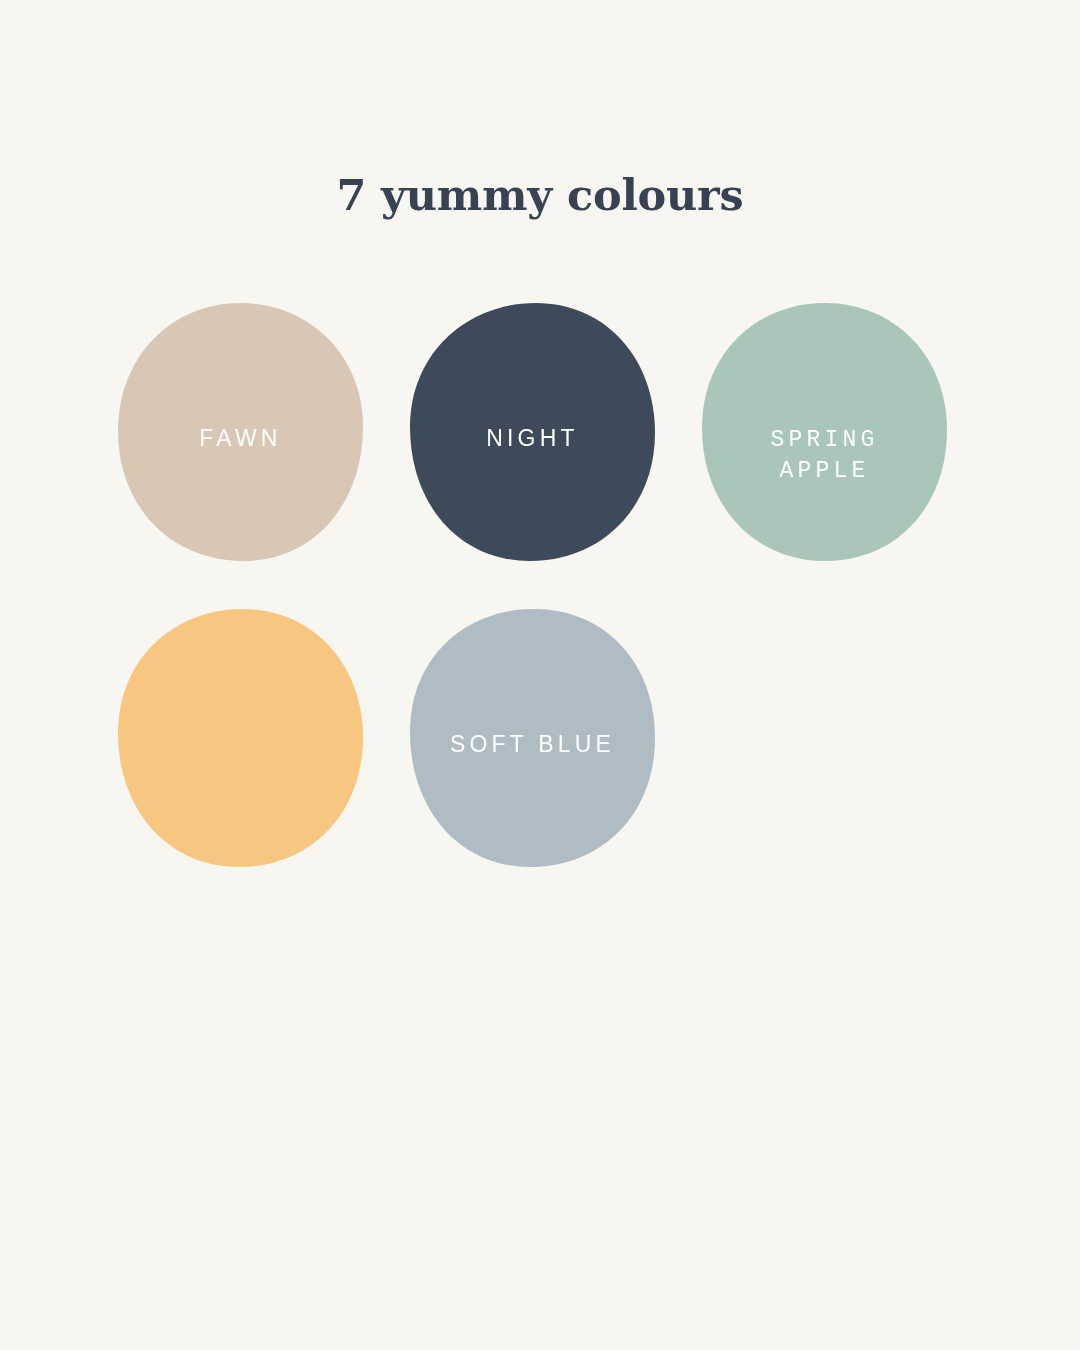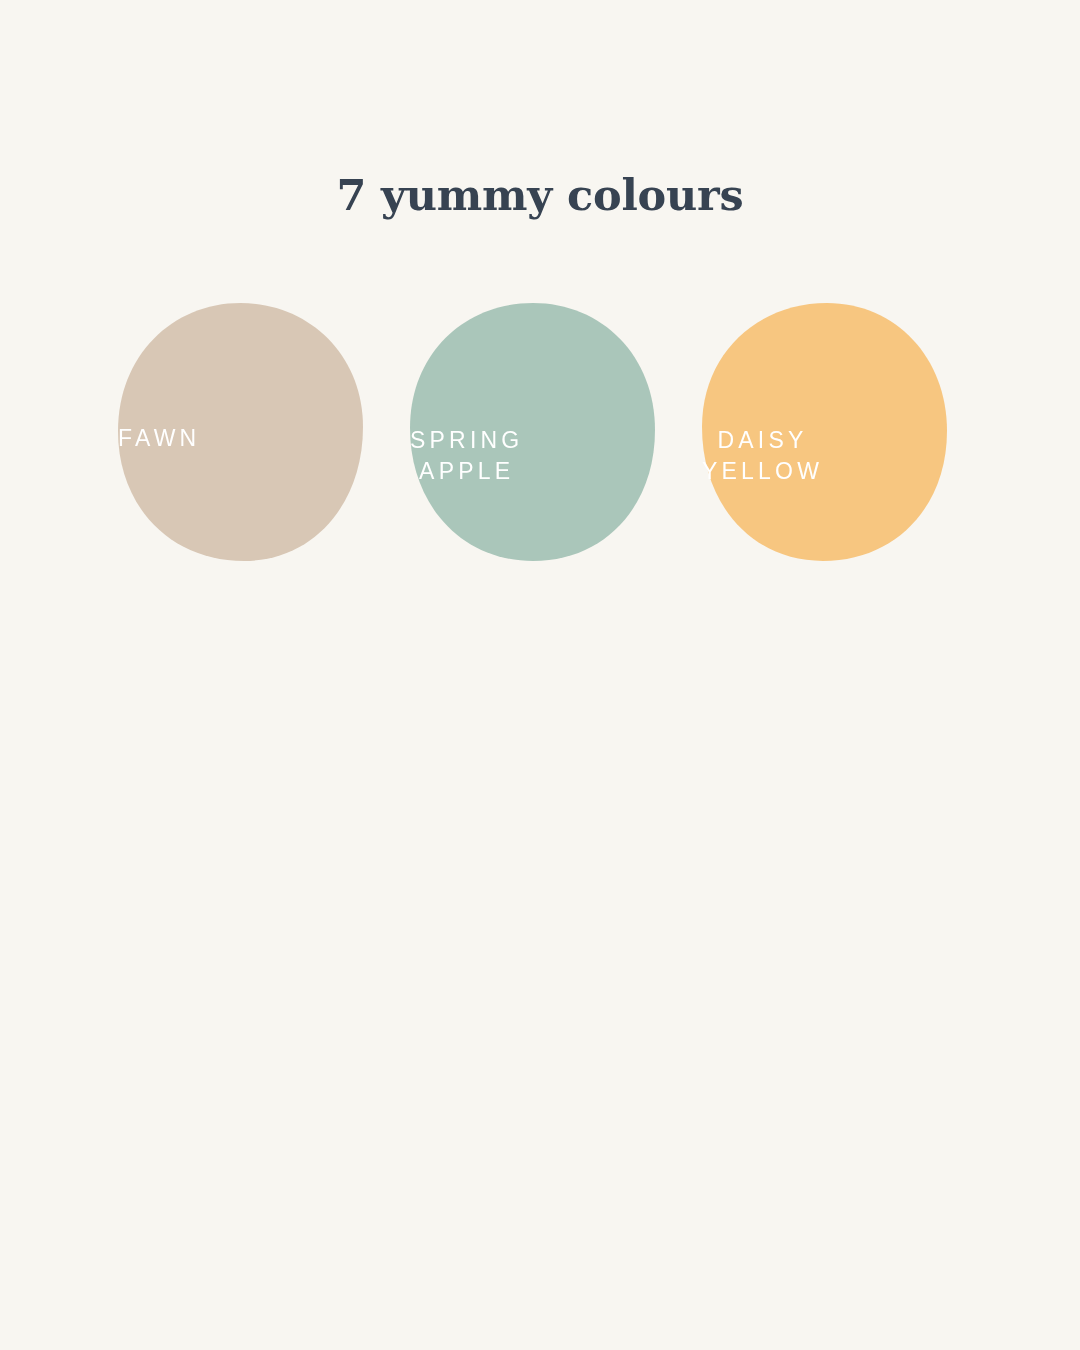--- a/index.html
+++ b/index.html
@@ -51,21 +51,21 @@
     column-gap: 47px;
     row-gap: 48px;
   }
 
   .swatch {
     position: relative;
     width: 245px;
     height: 258px;
     display: flex;
     align-items: center;
-    justify-content: flex-start;
+    justify-content: center;
   }
 
   .blob {
     position: absolute;
     inset: 0;
     width: 100%;
     height: 100%;
   }
 
   .blob-shape {
@@ -84,21 +84,21 @@
     letter-spacing: 4.2px;
     line-height: 31px;
     text-align: center;
     text-transform: uppercase;
     white-space: pre-line;
     transform: translateY(6px);
     user-select: none;
   }
 
   
-  .swatch.row2 .swatch-label { transform: translateY(24px); }
+  .swatch.row2 .swatch-label { transform: translateY(24px); font-family: Liberation Mono, monospace; }
   .swatch.row3 .swatch-label { transform: translateY(27px); }
   .swatch.single-line .swatch-label { transform: translateY(6px); }
 </style>
 </head>
 <body style="background: rgb(248, 246, 241);">
 
 <div class="poster" style="background: rgb(248, 246, 241);">
 
   <div class="title-wrap">
     <h1 class="poster-title" style="color: rgb(55, 67, 82);">7 yummy colours</h1>
@@ -109,37 +109,51 @@
     <div class="swatch single-line">
       <div class="blob">
         <svg class="blob-shape" viewBox="0 0 245 258" preserveAspectRatio="none">
           <path d="M122.5 0 C191 0 245 52 245 124 C245 200 196 258 126 258 C52 258 0 203 0 128 C0 53 54 0 122.5 0 Z" fill="#D8C7B5"></path>
         </svg>
       </div>
       <div class="swatch-label" style="color: rgb(255, 255, 255);">FAWN</div>
     </div>
 
 
+    <div class="swatch single-line">
+      <div class="blob">
+        <svg class="blob-shape" viewBox="0 0 245 258" preserveAspectRatio="none">
+          <path d="M126 0 C196 0 245 56 245 130 C245 204 192 258 120 258 C48 258 0 200 0 124 C0 50 57 0 126 0 Z" fill="#3C4A59"></path>
+        </svg>
+      </div>
+      <div class="swatch-label" style="color: rgb(255, 255, 255);">NIGHT</div>
+    </div>
 
     <div class="swatch row2">
       <div class="blob">
         <svg class="blob-shape" viewBox="0 0 245 258" preserveAspectRatio="none">
           <path d="M123 0 C192 0 245 53 245 127 C245 203 195 258 123 258 C51 258 0 201 0 125 C0 51 54 0 123 0 Z" fill="#AAC6BA"></path>
         </svg>
       </div>
       <div class="swatch-label" style="color: rgb(255, 255, 255);">SPRING
 APPLE</div>
     </div>
 
     <div class="swatch row2">
       <div class="blob">
         <svg class="blob-shape" viewBox="0 0 245 258" preserveAspectRatio="none">
           <path d="M125 0 C194 0 245 55 245 128 C245 204 193 258 121 258 C49 258 0 200 0 124 C0 50 56 0 125 0 Z" fill="#F7C680"></path>
         </svg>
       </div>
-      <div class="swatch-label" style="color: rgb(255, 255, 255);">DAISY
-YELLOW</div>
     </div>
 
+    <div class="swatch single-line">
+      <div class="blob">
+        <svg class="blob-shape" viewBox="0 0 245 258" preserveAspectRatio="none">
+          <path d="M124 0 C195 0 245 54 245 129 C245 205 192 258 120 258 C48 258 0 199 0 123 C0 49 55 0 124 0 Z" fill="#B0BCC4"></path>
+        </svg>
+      </div>
+      <div class="swatch-label" style="color: rgb(255, 255, 255);">SOFT BLUE</div>
+    </div>
 
 
   </div>
 </div>
 
 </body></html>

